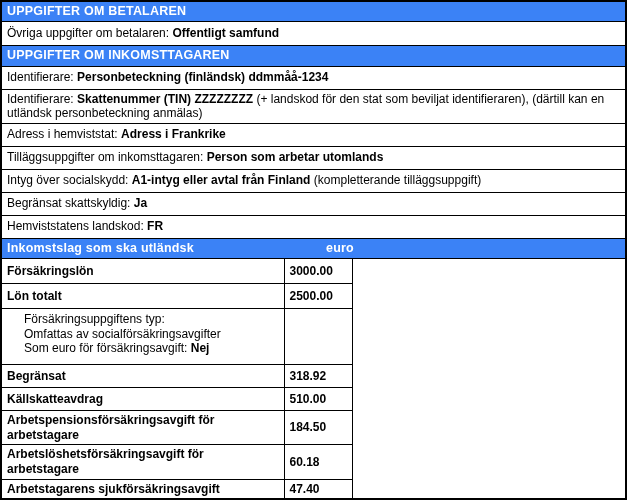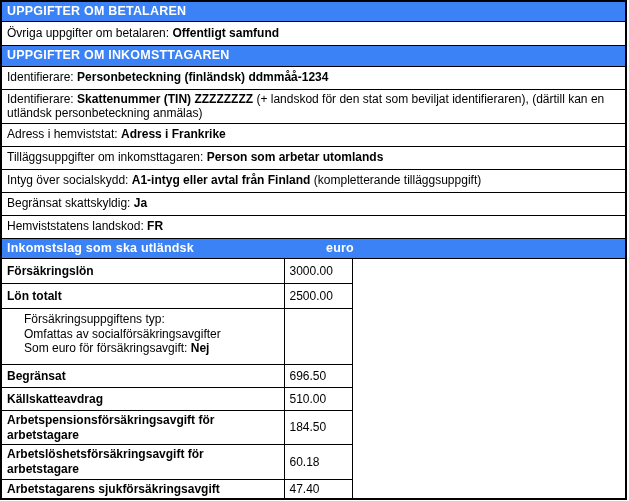--- a/index.html
+++ b/index.html
@@ -7,21 +7,21 @@
   .doc{width:629px;box-sizing:border-box;padding:0;}
   table.report{border-collapse:collapse;table-layout:fixed;width:625px;margin:0;
     border:2px solid #000;}
   table.report td{border:1px solid #000;overflow:hidden;vertical-align:middle;
     font-size:12px;line-height:1.22;padding:2px 5px;}
   tr.bar td{background:#3b82f6;color:#fff;font-weight:bold;font-size:12.5px;
     letter-spacing:0.2px;border-left:1px solid #1f4e79;border-right:1px solid #000;}
   tr.bar td .barwrap{position:relative;display:block;width:100%;}
   .euro-pos{position:absolute;left:286px;top:0;margin-left:33px;}
   td.lbl{font-weight:bold;}
-  td.val{font-weight:normal;}
+  td.val{font-weight:bold;}
   td.bigcell{background:#fff;}
   tr.tall td{vertical-align:top;padding-top:3px;padding-left:22px;}
   b,strong{font-weight:bold;}
   
   tr.h19 td{height:15px;}
   tr.h25 td{height:19px;}
   tr.h24 td{height:18px;}
   tr.h30 td{height:24px;}
   tr.h21 td{height:15px;}
   tr.h26 td{height:20px;}
@@ -91,21 +91,21 @@
     <tr class="h56 tall">
       <td>
         <div>Försäkringsuppgiftens typ:</div>
         <div>Omfattas av socialförsäkringsavgifter</div>
         <div><span>Som euro för försäkringsavgift: </span><strong>Nej</strong></div>
       </td>
       <td class="val"></td>
     </tr>
     <tr class="h24">
       <td class="lbl">Begränsat</td>
-      <td class="val">696.50</td>
+      <td class="val">318.92</td>
     </tr>
     <tr class="h24">
       <td class="lbl">Källskatteavdrag</td>
       <td class="val">510.00</td>
     </tr>
     <tr class="h31">
       <td class="lbl">Arbetspensionsförsäkringsavgift för arbetstagare</td>
       <td class="val">184.50</td>
     </tr>
     <tr class="h31">

